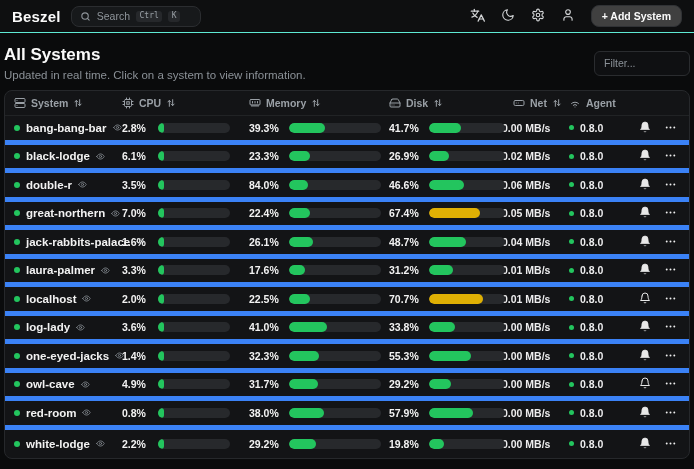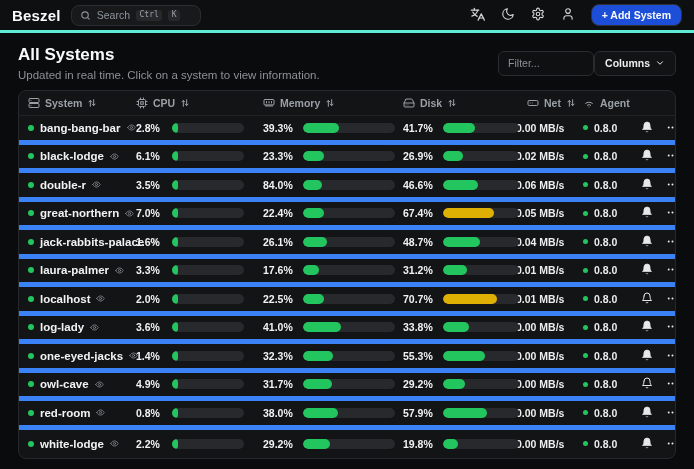--- a/index.html
+++ b/index.html
@@ -10,47 +10,47 @@
     font-family:"Liberation Sans", sans-serif;
     -webkit-font-smoothing:antialiased;
   }
   .icon { display:inline-flex; align-items:center; justify-content:center; }
   .icon svg { display:block; }
 
   
   .navbar {
     height:33px; display:flex; align-items:center;
     padding:0 12px; gap:10px;
-    background:#0e0f10; border-bottom:3px solid #5eead4;
+    background:#0e0f10; border-bottom:1px solid #5eead4;
   }
   .logo { font-size:15px; font-weight:800; letter-spacing:.2px; color:#fafafa; }
   .searchbox {
     display:flex; align-items:center; gap:6px;
     height:21px; padding:0 20px 0 8px;
     background:#17191b; border:1px solid #2b2d30; border-radius:8px;
     color:#8f959b; cursor:pointer; min-width:86px;
   }
   .searchbox .s-label { font-size:10.5px; }
   .kbd {
     font-family:"DejaVu Sans Mono", monospace; font-size:8px;
     background:#26282b; color:#9aa0a6; border-radius:3px;
     padding:1.5px 3.5px; line-height:1;
   }
   .nav-right { margin-left:auto; display:flex; align-items:center; gap:16px; }
   .nav-iconbtn { color:#d4d6d8; background:none; border:none; cursor:pointer; height:16px; }
   .add-system-btn {
     display:flex; align-items:center;
     height:22px; padding:0 10px;
-    background:#1d4ed8; border:1px solid #303235; border-radius:8px;
+    background:#404040; border:1px solid #303235; border-radius:8px;
     color:#fafafa; font-size:10.5px; font-weight:600; cursor:pointer;
     font-family:"Liberation Sans", sans-serif;
   }
 
   
-  .main { padding:0 18px; }
+  .main { padding:0 4px; }
   .page-head { display:flex; align-items:center; justify-content:space-between; margin-top:12px; }
   .page-title { font-size:17px; font-weight:700; color:#fafafa; }
   .page-subtitle { font-size:11.5px; color:#8b9197; margin-top:4px; }
   .head-controls { display:flex; align-items:center; }
   .filter-input {
     width:96px; height:25px; padding:0 9px;
     background:#0f1012; border:1px solid #2a2c2f; border-radius:6px;
     color:#e5e5e5; font-size:10.5px; font-family:"Liberation Sans", sans-serif;
   }
   .filter-input::placeholder { color:#8b9197; }
@@ -155,28 +155,20 @@
 </header>
 
 <main class="main">
   <div class="page-head">
     <div>
       <div class="page-title">All Systems</div>
       <div class="page-subtitle">Updated in real time. Click on a system to view information.</div>
     </div>
     <div class="head-controls">
       <input class="filter-input" placeholder="Filter..." style="">
-      <button class="columns-btn">
-        <span>Columns</span>
-        <span class="icon">
-          <svg width="10" height="10" viewBox="0 0 24 24" fill="none" stroke="currentColor" stroke-width="2.4" stroke-linecap="round" stroke-linejoin="round">
-              <path d="m6 9 6 6 6-6"></path>
-            </svg>
-        </span>
-      </button>
     </div>
   </div>
 
   <div class="table-card">
     <div class="thead" id="thead-row">
         <div class="th th-system">
           <span class="icon">
             <svg width="12" height="12" viewBox="0 0 24 24" fill="none" stroke="currentColor" stroke-width="2" stroke-linecap="round">
               <rect x="2" y="3" width="20" height="8" rx="2"></rect>
               <rect x="2" y="13" width="20" height="8" rx="2"></rect>

